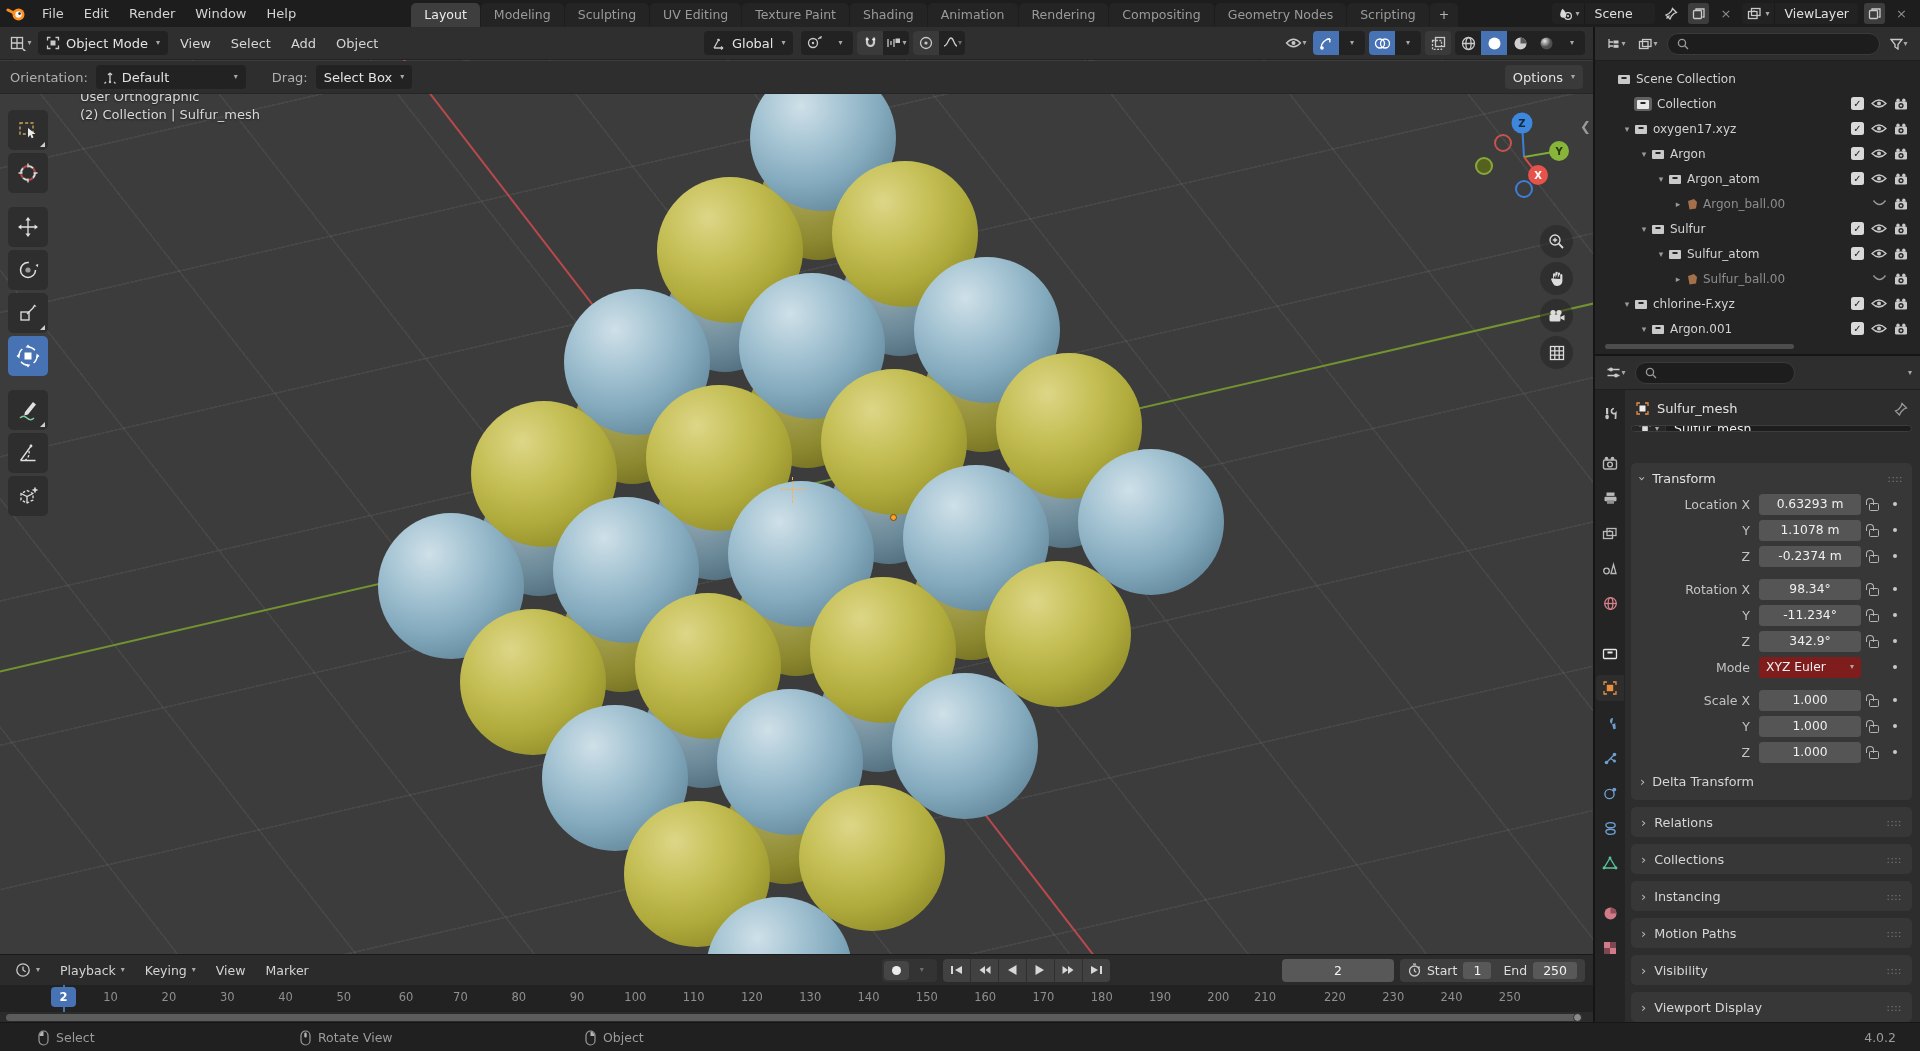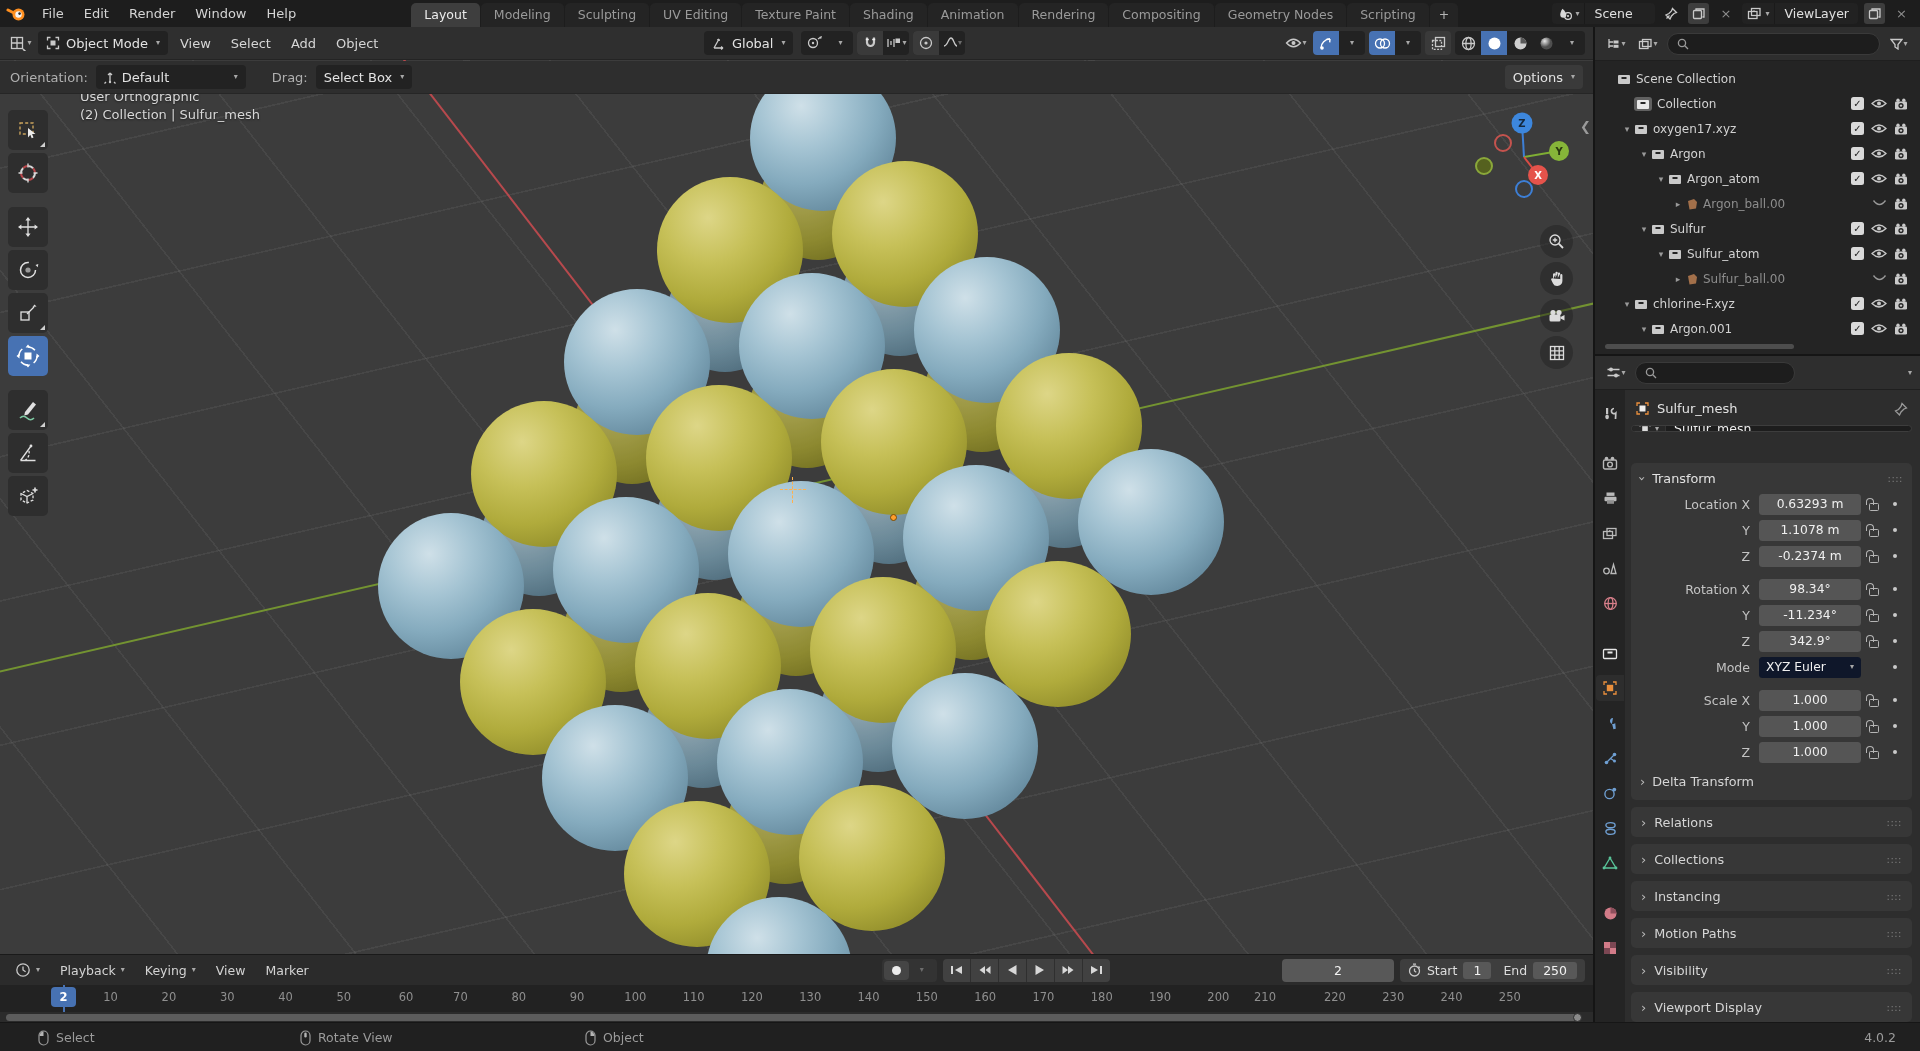--- a/index.html
+++ b/index.html
@@ -130,21 +130,21 @@
   .name-field .nf-text { padding:0 8px; color:#efefef; font-size:12.5px; }
   .panel { background:#373737; border-radius:5px; padding:3px 9px 7px 9px;margin-top:24px; }
   .panel-head { display:flex; align-items:center; gap:7px; height:24px; color:#e2e2e2; font-size:12.8px; }
   .grip { margin-left:auto; color:#7c7c7c; font-size:10px; letter-spacing:0.5px; }
   .rot90 { display:inline-block; transform:rotate(90deg); color:#bbb; }
   .pchev { color:#bbb; font-size:13px; }
   .prow { display:flex; align-items:center; height:24px; margin-top:2px; }
   .plabel { flex:1; text-align:right; padding-right:9px; color:#c3c3c3; font-size:12.5px; white-space:nowrap; }
   .pfield { width:102px; height:21px; background:#555; border-radius:3.5px; color:#f0f0f0; font-size:12.3px;
      display:flex; align-items:center; justify-content:center; }
-  .pfield.dropdown { background:#0f172a; justify-content:space-between; padding:0 7px; }
+  .pfield.dropdown { background:#7f1d1d; justify-content:space-between; padding:0 7px; }
   .lockslot { width:26px; display:flex; justify-content:center; }
   .lock { position:relative; width:10px; height:8px; border:1.3px solid #b5b5b5; border-radius:1.5px; margin-top:5px; }
   .lock::before { content:""; position:absolute; left:-4px; top:-6px; width:6px; height:6px;
      border:1.3px solid #b5b5b5; border-bottom:none; border-radius:4px 4px 0 0; }
   .dotslot { width:16px; display:flex; justify-content:center; }
   .kdot { width:4px; height:4px; border-radius:50%; background:#c9c9c9; }
   .cpanel { background:#373737; border-radius:5px; height:30px; display:flex; align-items:center; gap:8px; padding:0 10px;
      color:#d5d5d5; font-size:12.8px; flex:0 0 30px; }
   .subrow { display:flex; align-items:center; gap:7px; height:24px; margin-top:5px; color:#d5d5d5; font-size:12.8px; }
 

